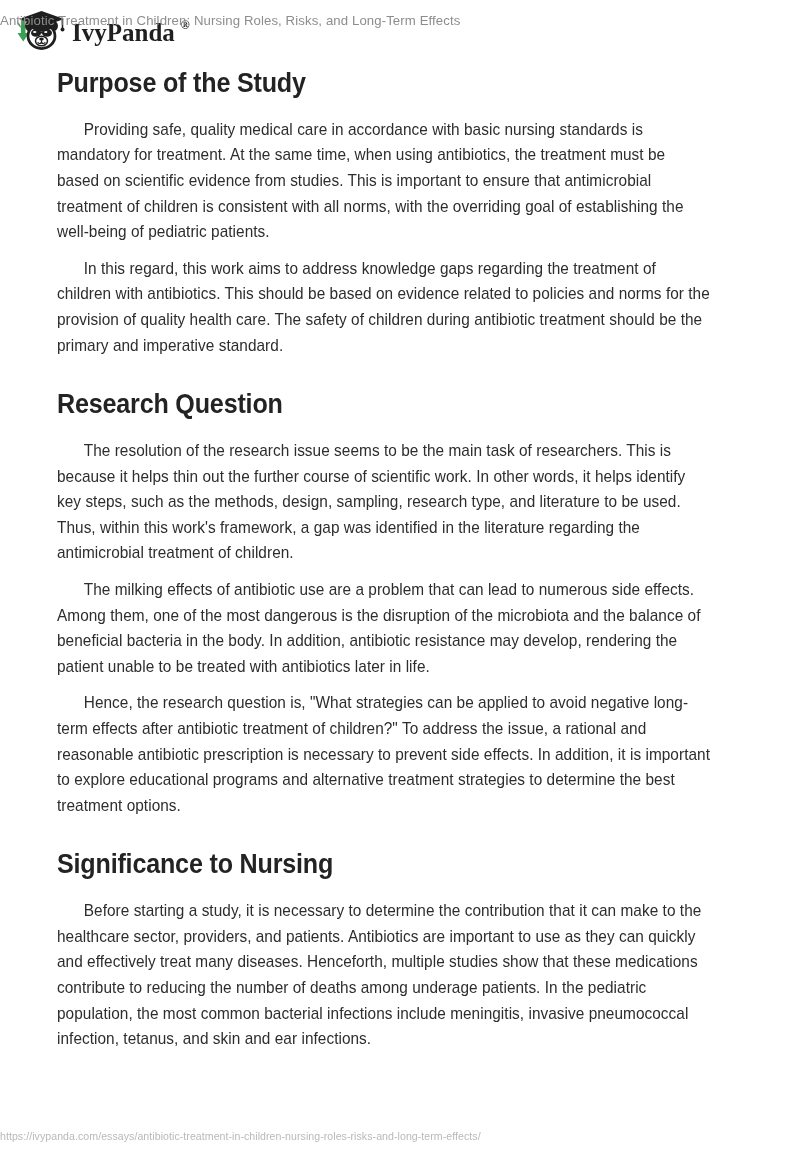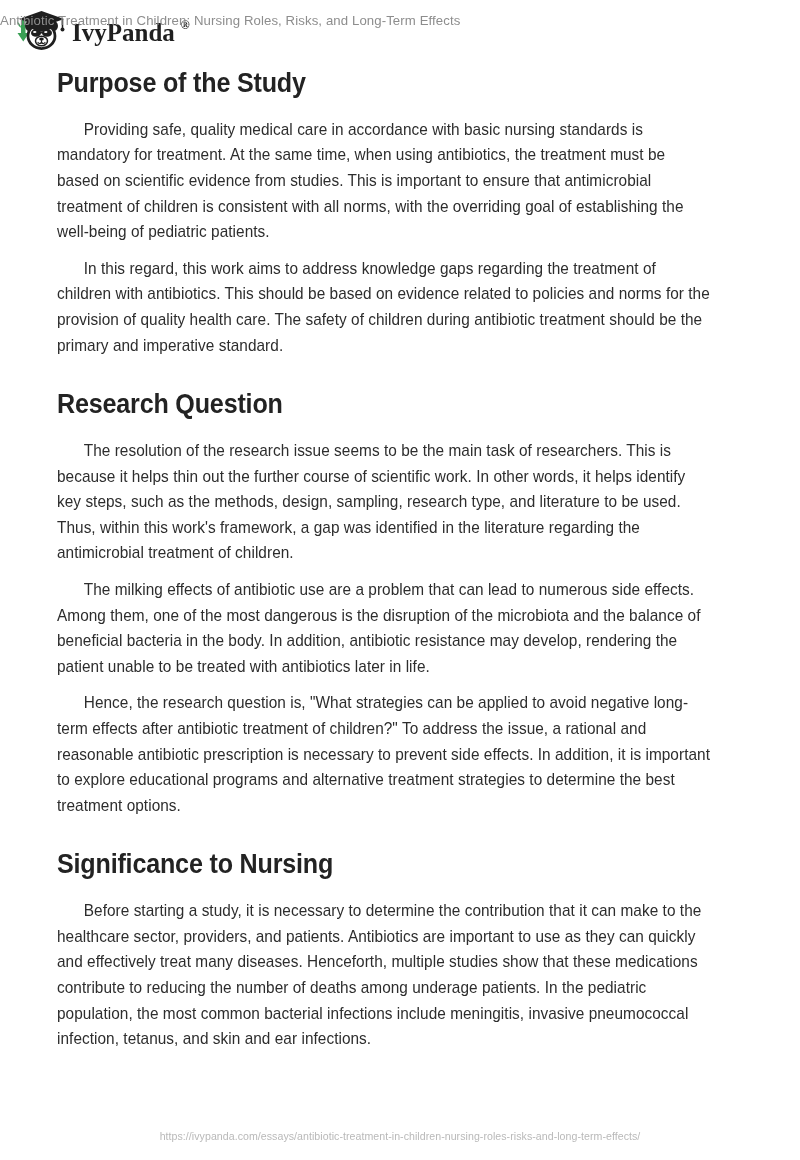--- a/index.html
+++ b/index.html
@@ -113,21 +113,20 @@
   p.para + h2.section-heading {
     margin-top: 31px;
   }
 
   
   .page-footer {
     position: absolute;
     left: 0;
     right: 0;
     bottom: 18px;
-    text-align: center;
     font-size: 10.6px;
     color: #b9b9b9;
     font-family: "Liberation Sans", "DejaVu Sans", sans-serif;
     letter-spacing: 0.05px;
   }
   .footer-url {
     color: #b9b9b9;
     text-decoration: none;
   }
 </style>

